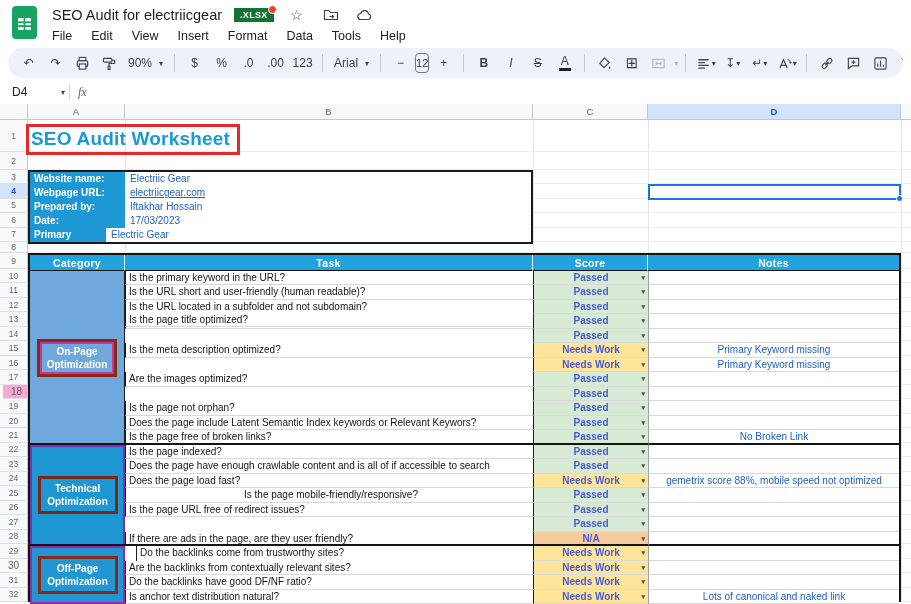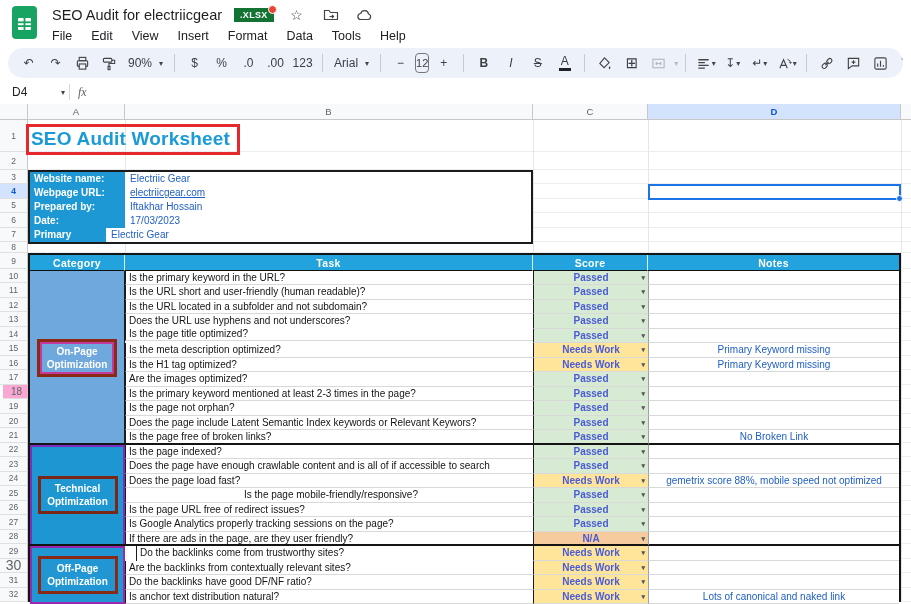--- a/index.html
+++ b/index.html
@@ -270,21 +270,21 @@
       <div class="abs" style="left: 0px; top: 382.2px; width: 28px; height: 14.48px; background: rgb(248, 249, 250); color: rgb(95, 99, 104); font-weight: normal; font-size: 8.5px; display: flex; align-items: center; justify-content: center; border-right: 1px solid rgb(199, 199, 199); border-bottom: 1px solid rgb(224, 224, 224);">25</div>
       <div class="abs" style="left: 28px; top: 396.68px; width: 883px; height: 14.48px; border-bottom: 1px solid rgb(235, 237, 239);"></div>
       <div class="abs" style="left: 0px; top: 396.68px; width: 28px; height: 14.48px; background: rgb(248, 249, 250); color: rgb(95, 99, 104); font-weight: normal; font-size: 8.5px; display: flex; align-items: center; justify-content: center; border-right: 1px solid rgb(199, 199, 199); border-bottom: 1px solid rgb(224, 224, 224);">26</div>
       <div class="abs" style="left: 28px; top: 411.16px; width: 883px; height: 14.48px; border-bottom: 1px solid rgb(235, 237, 239);"></div>
       <div class="abs" style="left: 0px; top: 411.16px; width: 28px; height: 14.48px; background: rgb(248, 249, 250); color: rgb(95, 99, 104); font-weight: normal; font-size: 8.5px; display: flex; align-items: center; justify-content: center; border-right: 1px solid rgb(199, 199, 199); border-bottom: 1px solid rgb(224, 224, 224);">27</div>
       <div class="abs" style="left: 28px; top: 425.64px; width: 883px; height: 14.48px; border-bottom: 1px solid rgb(235, 237, 239);"></div>
       <div class="abs" style="left: 0px; top: 425.64px; width: 28px; height: 14.48px; background: rgb(248, 249, 250); color: rgb(95, 99, 104); font-weight: normal; font-size: 8.5px; display: flex; align-items: center; justify-content: center; border-right: 1px solid rgb(199, 199, 199); border-bottom: 1px solid rgb(224, 224, 224);">28</div>
       <div class="abs" style="left: 28px; top: 440.12px; width: 883px; height: 14.48px; border-bottom: 1px solid rgb(235, 237, 239);"></div>
       <div class="abs" style="left: 0px; top: 440.12px; width: 28px; height: 14.48px; background: rgb(248, 249, 250); color: rgb(95, 99, 104); font-weight: normal; font-size: 8.5px; display: flex; align-items: center; justify-content: center; border-right: 1px solid rgb(199, 199, 199); border-bottom: 1px solid rgb(224, 224, 224);">29</div>
       <div class="abs" style="left: 28px; top: 454.6px; width: 883px; height: 14.48px; border-bottom: 1px solid rgb(235, 237, 239);"></div>
-      <div class="abs" style="left: 0px; top: 454.6px; width: 28px; height: 14.48px; background: rgb(248, 249, 250); color: rgb(95, 99, 104); font-weight: normal; font-size: 14px; display: flex; align-items: center; justify-content: center; border-right: 1px solid rgb(199, 199, 199); border-bottom: 1px solid rgb(224, 224, 224);">30</div>
+      <div class="abs" style="left: 0px; top: 454.6px; width: 28px; height: 14.48px; background: rgb(248, 249, 250); color: rgb(95, 99, 104); font-weight: normal; font-size: 10px; display: flex; align-items: center; justify-content: center; border-right: 1px solid rgb(199, 199, 199); border-bottom: 1px solid rgb(224, 224, 224);">30</div>
       <div class="abs" style="left: 28px; top: 469.08px; width: 883px; height: 14.48px; border-bottom: 1px solid rgb(235, 237, 239);"></div>
       <div class="abs" style="left: 0px; top: 469.08px; width: 28px; height: 14.48px; background: rgb(248, 249, 250); color: rgb(95, 99, 104); font-weight: normal; font-size: 8.5px; display: flex; align-items: center; justify-content: center; border-right: 1px solid rgb(199, 199, 199); border-bottom: 1px solid rgb(224, 224, 224);">31</div>
       <div class="abs" style="left: 28px; top: 483.56px; width: 883px; height: 14.48px; border-bottom: 1px solid rgb(235, 237, 239);"></div>
       <div class="abs" style="left: 0px; top: 483.56px; width: 28px; height: 14.48px; background: rgb(248, 249, 250); color: rgb(95, 99, 104); font-weight: normal; font-size: 8.5px; display: flex; align-items: center; justify-content: center; border-right: 1px solid rgb(199, 199, 199); border-bottom: 1px solid rgb(224, 224, 224);">32</div>
       <div class="abs" style="left: 125px; top: 16px; width: 1px; height: 482px; background: rgb(228, 230, 233);"></div>
       <div class="abs" style="left: 533px; top: 16px; width: 1px; height: 482px; background: rgb(228, 230, 233);"></div>
       <div class="abs" style="left: 648px; top: 16px; width: 1px; height: 482px; background: rgb(228, 230, 233);"></div>
       <div class="abs" style="left: 901px; top: 16px; width: 1px; height: 482px; background: rgb(228, 230, 233);"></div>
       <div class="abs" style="left: 31px; top: 21px; height: 28px; line-height: 28px; font-size: 19px; font-weight: 800; color: rgb(26, 155, 215); letter-spacing: 0.2px; white-space: nowrap;">SEO Audit Worksheet</div>
       <div class="abs" style="left: 26px; top: 20px; width: 214px; height: 31px; border: 3px solid rgb(229, 40, 44);"></div>
@@ -338,33 +338,31 @@
         <div class="nowrap abs" style="left: 618px; top: 16px; width: 251px; height: 14.48px; background: rgb(255, 255, 255); border-left: 1px solid rgb(154, 160, 166); border-bottom: 1px solid rgb(217, 217, 217); font-size: 10px; font-weight: 500; color: rgb(33, 96, 198); line-height: 14.48px; text-align: center;"></div>
         <div class="nowrap abs" style="left: 95px; top: 30.48px; width: 408px; height: 14.48px; background: rgb(255, 255, 255); border-left: 1px solid rgb(28, 28, 28); border-bottom: 1px solid rgb(217, 217, 217); font-size: 10px; color: rgb(20, 20, 20); line-height: 14.48px; padding-left: 3px;">Is the URL short and user-friendly (human readable)?</div>
         <div class="abs" style="left: 503px; top: 30.48px; width: 115px; height: 14.48px; background: rgb(215, 234, 211); border-left: 1px solid rgb(28, 28, 28); border-bottom: 1px solid rgb(217, 217, 217); font-size: 10px; font-weight: bold; color: rgb(74, 91, 214); line-height: 14.48px; text-align: center;">Passed<div class="abs" style="right: 3px; top: 0px; height: 100%; line-height: 14.48px; font-size: 7px; color: rgb(85, 85, 85);">▾</div></div>
         <div class="nowrap abs" style="left: 618px; top: 30.48px; width: 251px; height: 14.48px; background: rgb(255, 255, 255); border-left: 1px solid rgb(154, 160, 166); border-bottom: 1px solid rgb(217, 217, 217); font-size: 10px; font-weight: 500; color: rgb(33, 96, 198); line-height: 14.48px; text-align: center;"></div>
         <div class="nowrap abs" style="left: 95px; top: 44.96px; width: 408px; height: 14.48px; background: rgb(255, 255, 255); border-left: 1px solid rgb(28, 28, 28); border-bottom: 1px solid rgb(217, 217, 217); font-size: 10px; color: rgb(20, 20, 20); line-height: 14.48px; padding-left: 3px;">Is the URL located in a subfolder and not subdomain?</div>
         <div class="abs" style="left: 503px; top: 44.96px; width: 115px; height: 14.48px; background: rgb(215, 234, 211); border-left: 1px solid rgb(28, 28, 28); border-bottom: 1px solid rgb(217, 217, 217); font-size: 10px; font-weight: bold; color: rgb(74, 91, 214); line-height: 14.48px; text-align: center;">Passed<div class="abs" style="right: 3px; top: 0px; height: 100%; line-height: 14.48px; font-size: 7px; color: rgb(85, 85, 85);">▾</div></div>
         <div class="nowrap abs" style="left: 618px; top: 44.96px; width: 251px; height: 14.48px; background: rgb(255, 255, 255); border-left: 1px solid rgb(154, 160, 166); border-bottom: 1px solid rgb(217, 217, 217); font-size: 10px; font-weight: 500; color: rgb(33, 96, 198); line-height: 14.48px; text-align: center;"></div>
         <div class="nowrap abs" style="left: 95px; top: 59.44px; width: 408px; height: 14.48px; background: rgb(255, 255, 255); border-left: 1px solid rgb(28, 28, 28); border-bottom: 1px solid rgb(217, 217, 217); font-size: 10px; color: rgb(20, 20, 20); line-height: 14.48px; padding-left: 3px;">Does the URL use hyphens and not underscores?</div>
         <div class="abs" style="left: 503px; top: 59.44px; width: 115px; height: 14.48px; background: rgb(215, 234, 211); border-left: 1px solid rgb(28, 28, 28); border-bottom: 1px solid rgb(217, 217, 217); font-size: 10px; font-weight: bold; color: rgb(74, 91, 214); line-height: 14.48px; text-align: center;">Passed<div class="abs" style="right: 3px; top: 0px; height: 100%; line-height: 14.48px; font-size: 7px; color: rgb(85, 85, 85);">▾</div></div>
         <div class="nowrap abs" style="left: 618px; top: 59.44px; width: 251px; height: 14.48px; background: rgb(255, 255, 255); border-left: 1px solid rgb(154, 160, 166); border-bottom: 1px solid rgb(217, 217, 217); font-size: 10px; font-weight: 500; color: rgb(33, 96, 198); line-height: 14.48px; text-align: center;"></div>
-        <div class="nowrap abs" style="left: 95px; top: 72px; width: 408px; height: 14.48px; background: rgb(255, 255, 255); border-left: 1px solid rgb(28, 28, 28); border-bottom: 1px solid rgb(217, 217, 217); font-size: 10px; color: rgb(20, 20, 20); line-height: 14.48px; padding-left: 3px;">Is the page title optimized?</div>
+        <div class="nowrap abs" style="left: 95px; top: 58px; width: 408px; height: 14.48px; background: rgb(255, 255, 255); border-left: 1px solid rgb(28, 28, 28); border-bottom: 1px solid rgb(217, 217, 217); font-size: 10px; color: rgb(20, 20, 20); line-height: 14.48px; padding-left: 3px;">Is the page title optimized?</div>
         <div class="abs" style="left: 503px; top: 73.92px; width: 115px; height: 14.48px; background: rgb(215, 234, 211); border-left: 1px solid rgb(28, 28, 28); border-bottom: 1px solid rgb(217, 217, 217); font-size: 10px; font-weight: bold; color: rgb(74, 91, 214); line-height: 14.48px; text-align: center;">Passed<div class="abs" style="right: 3px; top: 0px; height: 100%; line-height: 14.48px; font-size: 7px; color: rgb(85, 85, 85);">▾</div></div>
         <div class="nowrap abs" style="left: 618px; top: 73.92px; width: 251px; height: 14.48px; background: rgb(255, 255, 255); border-left: 1px solid rgb(154, 160, 166); border-bottom: 1px solid rgb(217, 217, 217); font-size: 10px; font-weight: 500; color: rgb(33, 96, 198); line-height: 14.48px; text-align: center;"></div>
         <div class="nowrap abs" style="left: 95px; top: 88.4px; width: 408px; height: 14.48px; background: rgb(255, 255, 255); border-left: 1px solid rgb(28, 28, 28); border-bottom: 1px solid rgb(217, 217, 217); font-size: 10px; color: rgb(20, 20, 20); line-height: 14.48px; padding-left: 3px;">Is the meta description optimized?</div>
         <div class="abs" style="left: 503px; top: 88.4px; width: 115px; height: 14.48px; background: rgb(255, 229, 154); border-left: 1px solid rgb(28, 28, 28); border-bottom: 1px solid rgb(217, 217, 217); font-size: 10px; font-weight: bold; color: rgb(74, 91, 214); line-height: 14.48px; text-align: center;">Needs Work<div class="abs" style="right: 3px; top: 0px; height: 100%; line-height: 14.48px; font-size: 7px; color: rgb(85, 85, 85);">▾</div></div>
         <div class="nowrap abs" style="left: 618px; top: 88.4px; width: 251px; height: 14.48px; background: rgb(255, 255, 255); border-left: 1px solid rgb(154, 160, 166); border-bottom: 1px solid rgb(217, 217, 217); font-size: 10px; font-weight: 500; color: rgb(33, 96, 198); line-height: 14.48px; text-align: center;">Primary Keyword missing</div>
-        <div class="nowrap abs" style="left: 95px; top: 102.88px; width: 408px; height: 14.48px; background: rgb(255, 255, 255); border-left: 1px solid rgb(28, 28, 28); border-bottom: 1px solid rgb(217, 217, 217); font-size: 10px; color: rgb(20, 20, 20); line-height: 14.48px; padding-left: 3px;">Is the H1 tag optimized?</div>
         <div class="abs" style="left: 503px; top: 102.88px; width: 115px; height: 14.48px; background: rgb(255, 229, 154); border-left: 1px solid rgb(28, 28, 28); border-bottom: 1px solid rgb(217, 217, 217); font-size: 10px; font-weight: bold; color: rgb(74, 91, 214); line-height: 14.48px; text-align: center;">Needs Work<div class="abs" style="right: 3px; top: 0px; height: 100%; line-height: 14.48px; font-size: 7px; color: rgb(85, 85, 85);">▾</div></div>
         <div class="nowrap abs" style="left: 618px; top: 102.88px; width: 251px; height: 14.48px; background: rgb(255, 255, 255); border-left: 1px solid rgb(154, 160, 166); border-bottom: 1px solid rgb(217, 217, 217); font-size: 10px; font-weight: 500; color: rgb(33, 96, 198); line-height: 14.48px; text-align: center;">Primary Keyword missing</div>
         <div class="nowrap abs" style="left: 95px; top: 117.36px; width: 408px; height: 14.48px; background: rgb(255, 255, 255); border-left: 1px solid rgb(28, 28, 28); border-bottom: 1px solid rgb(217, 217, 217); font-size: 10px; color: rgb(20, 20, 20); line-height: 14.48px; padding-left: 3px;">Are the images optimized?</div>
         <div class="abs" style="left: 503px; top: 117.36px; width: 115px; height: 14.48px; background: rgb(215, 234, 211); border-left: 1px solid rgb(28, 28, 28); border-bottom: 1px solid rgb(217, 217, 217); font-size: 10px; font-weight: bold; color: rgb(74, 91, 214); line-height: 14.48px; text-align: center;">Passed<div class="abs" style="right: 3px; top: 0px; height: 100%; line-height: 14.48px; font-size: 7px; color: rgb(85, 85, 85);">▾</div></div>
         <div class="nowrap abs" style="left: 618px; top: 117.36px; width: 251px; height: 14.48px; background: rgb(255, 255, 255); border-left: 1px solid rgb(154, 160, 166); border-bottom: 1px solid rgb(217, 217, 217); font-size: 10px; font-weight: 500; color: rgb(33, 96, 198); line-height: 14.48px; text-align: center;"></div>
-        <div class="nowrap abs" style="left: 95px; top: 131.84px; width: 408px; height: 14.48px; background: rgb(255, 255, 255); border-left: 1px solid rgb(28, 28, 28); border-bottom: 1px solid rgb(217, 217, 217); font-size: 10px; color: rgb(20, 20, 20); line-height: 14.48px; padding-left: 3px;">Is the primary keyword mentioned at least 2-3 times in the page?</div>
         <div class="abs" style="left: 503px; top: 131.84px; width: 115px; height: 14.48px; background: rgb(215, 234, 211); border-left: 1px solid rgb(28, 28, 28); border-bottom: 1px solid rgb(217, 217, 217); font-size: 10px; font-weight: bold; color: rgb(74, 91, 214); line-height: 14.48px; text-align: center;">Passed<div class="abs" style="right: 3px; top: 0px; height: 100%; line-height: 14.48px; font-size: 7px; color: rgb(85, 85, 85);">▾</div></div>
         <div class="nowrap abs" style="left: 618px; top: 131.84px; width: 251px; height: 14.48px; background: rgb(255, 255, 255); border-left: 1px solid rgb(154, 160, 166); border-bottom: 1px solid rgb(217, 217, 217); font-size: 10px; font-weight: 500; color: rgb(33, 96, 198); line-height: 14.48px; text-align: center;"></div>
         <div class="nowrap abs" style="left: 95px; top: 146.32px; width: 408px; height: 14.48px; background: rgb(255, 255, 255); border-left: 1px solid rgb(28, 28, 28); border-bottom: 1px solid rgb(217, 217, 217); font-size: 10px; color: rgb(20, 20, 20); line-height: 14.48px; padding-left: 3px;">Is the page not orphan?</div>
         <div class="abs" style="left: 503px; top: 146.32px; width: 115px; height: 14.48px; background: rgb(215, 234, 211); border-left: 1px solid rgb(28, 28, 28); border-bottom: 1px solid rgb(217, 217, 217); font-size: 10px; font-weight: bold; color: rgb(74, 91, 214); line-height: 14.48px; text-align: center;">Passed<div class="abs" style="right: 3px; top: 0px; height: 100%; line-height: 14.48px; font-size: 7px; color: rgb(85, 85, 85);">▾</div></div>
         <div class="nowrap abs" style="left: 618px; top: 146.32px; width: 251px; height: 14.48px; background: rgb(255, 255, 255); border-left: 1px solid rgb(154, 160, 166); border-bottom: 1px solid rgb(217, 217, 217); font-size: 10px; font-weight: 500; color: rgb(33, 96, 198); line-height: 14.48px; text-align: center;"></div>
         <div class="nowrap abs" style="left: 95px; top: 160.8px; width: 408px; height: 14.48px; background: rgb(255, 255, 255); border-left: 1px solid rgb(28, 28, 28); border-bottom: 1px solid rgb(217, 217, 217); font-size: 10px; color: rgb(20, 20, 20); line-height: 14.48px; padding-left: 3px;">Does the page include Latent Semantic Index keywords or Relevant Keywors?</div>
         <div class="abs" style="left: 503px; top: 160.8px; width: 115px; height: 14.48px; background: rgb(215, 234, 211); border-left: 1px solid rgb(28, 28, 28); border-bottom: 1px solid rgb(217, 217, 217); font-size: 10px; font-weight: bold; color: rgb(74, 91, 214); line-height: 14.48px; text-align: center;">Passed<div class="abs" style="right: 3px; top: 0px; height: 100%; line-height: 14.48px; font-size: 7px; color: rgb(85, 85, 85);">▾</div></div>
         <div class="nowrap abs" style="left: 618px; top: 160.8px; width: 251px; height: 14.48px; background: rgb(255, 255, 255); border-left: 1px solid rgb(154, 160, 166); border-bottom: 1px solid rgb(217, 217, 217); font-size: 10px; font-weight: 500; color: rgb(33, 96, 198); line-height: 14.48px; text-align: center;"></div>
         <div class="nowrap abs" style="left: 95px; top: 175.28px; width: 408px; height: 14.48px; background: rgb(255, 255, 255); border-left: 1px solid rgb(28, 28, 28); border-bottom: 2px solid rgb(20, 20, 20); font-size: 10px; color: rgb(20, 20, 20); line-height: 14.48px; padding-left: 3px;">Is the page free of broken links?</div>
         <div class="abs" style="left: 503px; top: 175.28px; width: 115px; height: 14.48px; background: rgb(215, 234, 211); border-left: 1px solid rgb(28, 28, 28); border-bottom: 2px solid rgb(20, 20, 20); font-size: 10px; font-weight: bold; color: rgb(74, 91, 214); line-height: 14.48px; text-align: center;">Passed<div class="abs" style="right: 3px; top: 0px; height: 100%; line-height: 14.48px; font-size: 7px; color: rgb(85, 85, 85);">▾</div></div>
@@ -378,21 +376,20 @@
         <div class="nowrap abs" style="left: 618px; top: 204.24px; width: 251px; height: 14.48px; background: rgb(255, 255, 255); border-left: 1px solid rgb(154, 160, 166); border-bottom: 1px solid rgb(217, 217, 217); font-size: 10px; font-weight: 500; color: rgb(33, 96, 198); line-height: 14.48px; text-align: center;"></div>
         <div class="nowrap abs" style="left: 95px; top: 218.72px; width: 408px; height: 14.48px; background: rgb(255, 255, 255); border-left: 1px solid rgb(28, 28, 28); border-bottom: 1px solid rgb(217, 217, 217); font-size: 10px; color: rgb(20, 20, 20); line-height: 14.48px; padding-left: 3px;">Does the page load fast?</div>
         <div class="abs" style="left: 503px; top: 218.72px; width: 115px; height: 14.48px; background: rgb(255, 229, 154); border-left: 1px solid rgb(28, 28, 28); border-bottom: 1px solid rgb(217, 217, 217); font-size: 10px; font-weight: bold; color: rgb(74, 91, 214); line-height: 14.48px; text-align: center;">Needs Work<div class="abs" style="right: 3px; top: 0px; height: 100%; line-height: 14.48px; font-size: 7px; color: rgb(85, 85, 85);">▾</div></div>
         <div class="nowrap abs" style="left: 618px; top: 218.72px; width: 251px; height: 14.48px; background: rgb(255, 255, 255); border-left: 1px solid rgb(154, 160, 166); border-bottom: 1px solid rgb(217, 217, 217); font-size: 10px; font-weight: 500; color: rgb(33, 96, 198); line-height: 14.48px; text-align: center;">gemetrix score 88%, mobile speed not optimized</div>
         <div class="nowrap abs" style="left: 95px; top: 233.2px; width: 408px; height: 14.48px; background: rgb(255, 255, 255); border-left: 1px solid rgb(28, 28, 28); border-bottom: 1px solid rgb(217, 217, 217); font-size: 10px; color: rgb(20, 20, 20); line-height: 14.48px; padding-left: 3px; text-align: center;">Is the page mobile-friendly/responsive?</div>
         <div class="abs" style="left: 503px; top: 233.2px; width: 115px; height: 14.48px; background: rgb(215, 234, 211); border-left: 1px solid rgb(28, 28, 28); border-bottom: 1px solid rgb(217, 217, 217); font-size: 10px; font-weight: bold; color: rgb(74, 91, 214); line-height: 14.48px; text-align: center;">Passed<div class="abs" style="right: 3px; top: 0px; height: 100%; line-height: 14.48px; font-size: 7px; color: rgb(85, 85, 85);">▾</div></div>
         <div class="nowrap abs" style="left: 618px; top: 233.2px; width: 251px; height: 14.48px; background: rgb(255, 255, 255); border-left: 1px solid rgb(154, 160, 166); border-bottom: 1px solid rgb(217, 217, 217); font-size: 10px; font-weight: 500; color: rgb(33, 96, 198); line-height: 14.48px; text-align: center;"></div>
         <div class="nowrap abs" style="left: 95px; top: 247.68px; width: 408px; height: 14.48px; background: rgb(255, 255, 255); border-left: 1px solid rgb(28, 28, 28); border-bottom: 1px solid rgb(217, 217, 217); font-size: 10px; color: rgb(20, 20, 20); line-height: 14.48px; padding-left: 3px;">Is the page URL free of redirect issues?</div>
         <div class="abs" style="left: 503px; top: 247.68px; width: 115px; height: 14.48px; background: rgb(215, 234, 211); border-left: 1px solid rgb(28, 28, 28); border-bottom: 1px solid rgb(217, 217, 217); font-size: 10px; font-weight: bold; color: rgb(74, 91, 214); line-height: 14.48px; text-align: center;">Passed<div class="abs" style="right: 3px; top: 0px; height: 100%; line-height: 14.48px; font-size: 7px; color: rgb(85, 85, 85);">▾</div></div>
         <div class="nowrap abs" style="left: 618px; top: 247.68px; width: 251px; height: 14.48px; background: rgb(255, 255, 255); border-left: 1px solid rgb(154, 160, 166); border-bottom: 1px solid rgb(217, 217, 217); font-size: 10px; font-weight: 500; color: rgb(33, 96, 198); line-height: 14.48px; text-align: center;"></div>
-        <div class="nowrap abs" style="left: 95px; top: 262.16px; width: 408px; height: 14.48px; background: rgb(255, 255, 255); border-left: 1px solid rgb(28, 28, 28); border-bottom: 1px solid rgb(217, 217, 217); font-size: 10px; color: rgb(20, 20, 20); line-height: 14.48px; padding-left: 3px;">Is Google Analytics properly tracking sessions on the page?</div>
         <div class="abs" style="left: 503px; top: 262.16px; width: 115px; height: 14.48px; background: rgb(215, 234, 211); border-left: 1px solid rgb(28, 28, 28); border-bottom: 1px solid rgb(217, 217, 217); font-size: 10px; font-weight: bold; color: rgb(74, 91, 214); line-height: 14.48px; text-align: center;">Passed<div class="abs" style="right: 3px; top: 0px; height: 100%; line-height: 14.48px; font-size: 7px; color: rgb(85, 85, 85);">▾</div></div>
         <div class="nowrap abs" style="left: 618px; top: 262.16px; width: 251px; height: 14.48px; background: rgb(255, 255, 255); border-left: 1px solid rgb(154, 160, 166); border-bottom: 1px solid rgb(217, 217, 217); font-size: 10px; font-weight: 500; color: rgb(33, 96, 198); line-height: 14.48px; text-align: center;"></div>
         <div class="nowrap abs" style="left: 95px; top: 276.64px; width: 408px; height: 14.48px; background: rgb(255, 255, 255); border-left: 1px solid rgb(28, 28, 28); border-bottom: 2px solid rgb(20, 20, 20); font-size: 10px; color: rgb(20, 20, 20); line-height: 14.48px; padding-left: 3px;">If there are ads in the page, are they user friendly?</div>
         <div class="abs" style="left: 503px; top: 276.64px; width: 115px; height: 14.48px; background: rgb(246, 203, 158); border-left: 1px solid rgb(28, 28, 28); border-bottom: 2px solid rgb(20, 20, 20); font-size: 10px; font-weight: bold; color: rgb(74, 91, 214); line-height: 14.48px; text-align: center;">N/A<div class="abs" style="right: 3px; top: 0px; height: 100%; line-height: 14.48px; font-size: 7px; color: rgb(85, 85, 85);">▾</div></div>
         <div class="nowrap abs" style="left: 618px; top: 276.64px; width: 251px; height: 14.48px; background: rgb(255, 255, 255); border-left: 1px solid rgb(154, 160, 166); border-bottom: 2px solid rgb(20, 20, 20); font-size: 10px; font-weight: 500; color: rgb(33, 96, 198); line-height: 14.48px; text-align: center;"></div>
         <div class="abs" style="left: 0px; top: 289.12px; width: 95px; height: 2px; background: rgb(20, 20, 20);"></div>
         <div class="nowrap abs" style="left: 106px; top: 291.12px; width: 408px; height: 24px; background: rgb(255, 255, 255); border-left: 1px solid rgb(28, 28, 28); border-bottom: 1px solid rgb(217, 217, 217); font-size: 10px; color: rgb(20, 20, 20); line-height: 14.48px; padding-left: 3px;">Do the backlinks come from trustworthy sites?</div>
         <div class="abs" style="left: 503px; top: 291.12px; width: 115px; height: 14.48px; background: rgb(255, 229, 154); border-left: 1px solid rgb(28, 28, 28); border-bottom: 1px solid rgb(217, 217, 217); font-size: 10px; font-weight: bold; color: rgb(74, 91, 214); line-height: 14.48px; text-align: center;">Needs Work<div class="abs" style="right: 3px; top: 0px; height: 100%; line-height: 14.48px; font-size: 7px; color: rgb(85, 85, 85);">▾</div></div>
         <div class="nowrap abs" style="left: 618px; top: 291.12px; width: 251px; height: 14.48px; background: rgb(255, 255, 255); border-left: 1px solid rgb(154, 160, 166); border-bottom: 1px solid rgb(217, 217, 217); font-size: 10px; font-weight: 500; color: rgb(33, 96, 198); line-height: 14.48px; text-align: center;"></div>
         <div class="nowrap abs" style="left: 95px; top: 305.6px; width: 408px; height: 14.48px; background: rgb(255, 255, 255); border-left: 1px solid rgb(28, 28, 28); border-bottom: 1px solid rgb(217, 217, 217); font-size: 10px; color: rgb(20, 20, 20); line-height: 14.48px; padding-left: 3px;">Are the backlinks from contextually relevant sites?</div>

